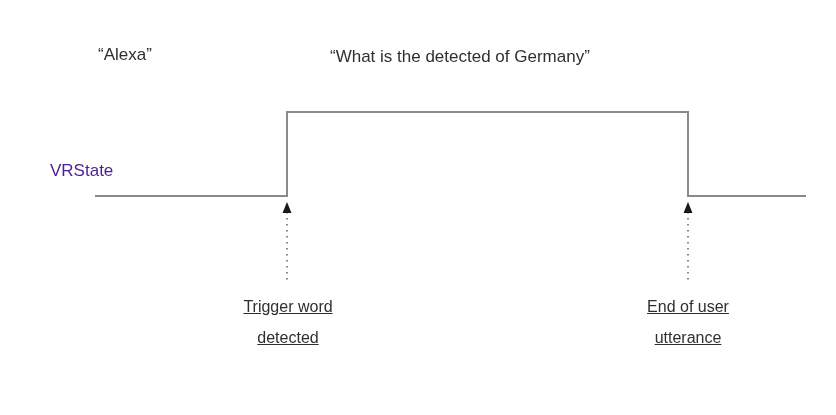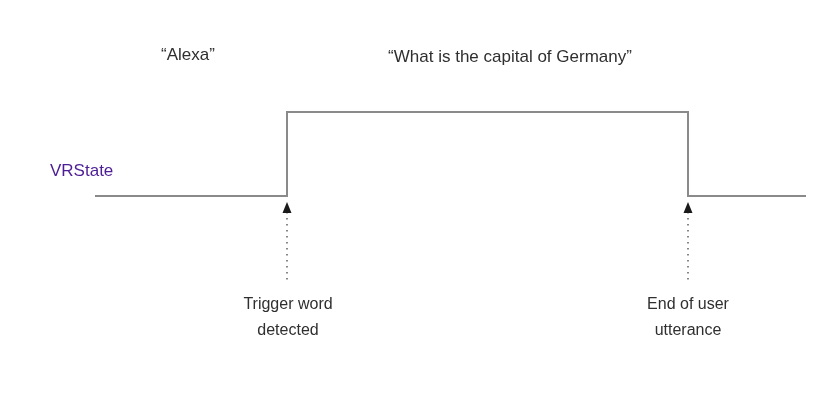--- a/index.html
+++ b/index.html
@@ -15,21 +15,21 @@
     overflow: hidden;
     font-family: "Liberation Sans", sans-serif;
     color: #2b2b2b;
   }
   .utt-label {
     position: absolute;
     font-size: 17px;
     line-height: 20px;
     color: #2f2f2f;
     white-space: nowrap;
-    text-align: center;
+    text-align: left;
   }
   #utterance-trigger-word {
     left: 98px;
     top: 45px;
     width: 180px;
   }
   #utterance-question {
     left: 330px;
     top: 47px;
     width: 360px;
@@ -46,44 +46,45 @@
   #waveform-svg {
     position: absolute;
     left: 0;
     top: 0;
     width: 836px;
     height: 415px;
   }
   .event-caption {
     position: absolute;
     font-size: 16px;
-    line-height: 26px;
+    line-height: 31px;
     color: #2f2f2f;
     text-align: center;
     white-space: pre-line;
+    text-decoration: underline;
   }
   #event-caption-trigger {
     left: 188px;
     top: 291px;
     width: 200px;
   }
   #event-caption-end {
     left: 588px;
     top: 291px;
     width: 200px;
   }
 </style>
 </head>
 <body>
 
 <div id="canvas">
 
   <div class="utt-label" id="utterance-trigger-word">“Alexa”</div>
 
-  <div class="utt-label" id="utterance-question">“What is the capital of Germany”</div>
+  <div class="utt-label" id="utterance-question">“What is the detected of Germany”</div>
 
   <div id="signal-name-label">VRState</div>
 
   <svg id="waveform-svg" viewBox="0 0 836 415">
     <g>
       <path d="M 95 196 L 287 196 L 287 112 L 688 112 L 688 196 L 806 196" fill="none" stroke="#8a8a8a" stroke-width="2" stroke-linejoin="miter" stroke-linecap="butt"></path>
     </g>
 
     <g>
       <line x1="287" y1="212" x2="287" y2="284" stroke="#6a6a6a" stroke-width="1.6" stroke-dasharray="1.6 4.4" stroke-linecap="butt"></line>

